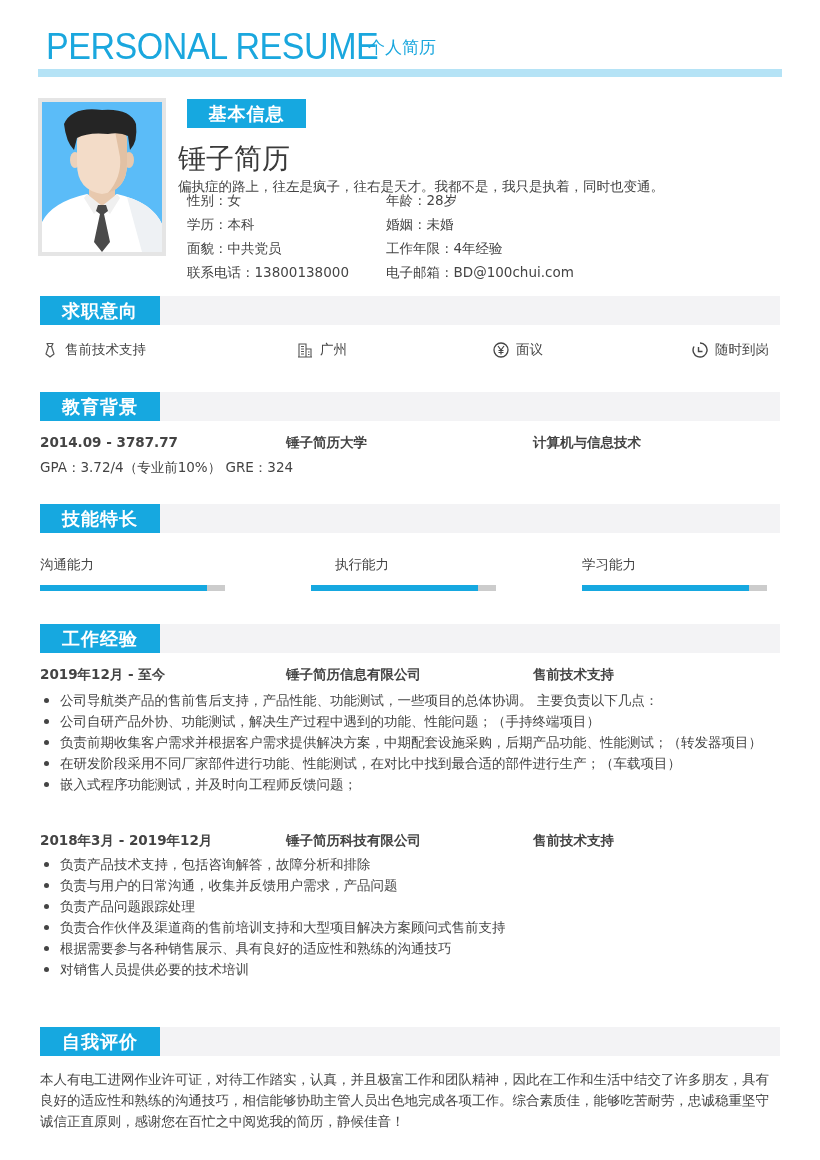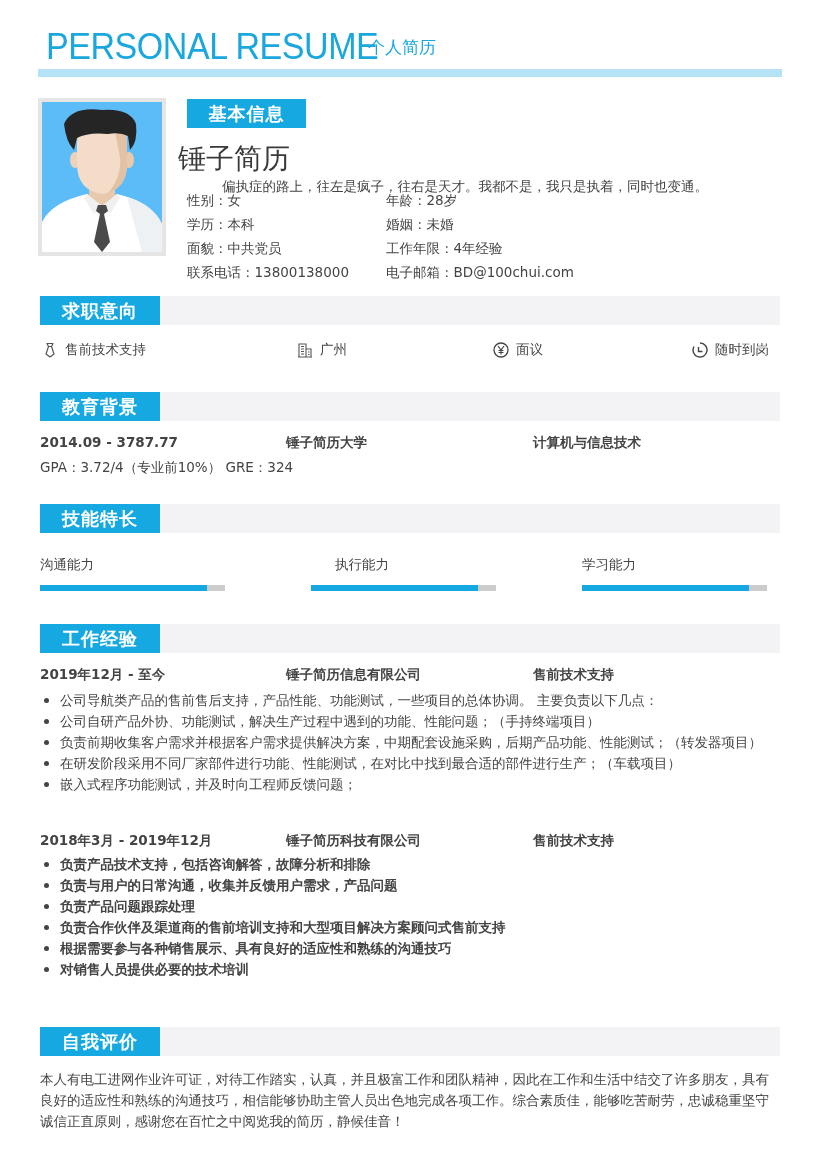--- a/index.html
+++ b/index.html
@@ -9,21 +9,21 @@
   .hdr { position: absolute; left: 46px; top: 26px; display: flex; align-items: center; }
   .hdr-en { font-family: "Liberation Sans", sans-serif; font-size: 37px; color: #1aa7de; letter-spacing: -0.5px; font-weight: 400; transform: scaleX(0.92); transform-origin: left; display:inline-block; width: 318px; white-space: nowrap; }
   .hdr-cn { font-size: 17px; color: #1aa7de; margin-left: 4px; }
   .hdr-rule { position: absolute; left: 38px; top: 69px; width: 744px; height: 8px; background: #b5e3f6; }
 
   .photo { position: absolute; left: 38px; top: 98px; width: 128px; height: 158px; background: #e5e5e5; padding: 4px; }
   .photo svg { display: block; width: 120px; height: 150px; }
 
   .basic-tag { position: absolute; left: 187px; top: 99px; width: 119px; height: 29px; background: #16a8e0; color: #fff; font-weight: bold; font-size: 18px; text-align: center; line-height: 29px; letter-spacing: 1px; }
   .name { position: absolute; left: 178px; top: 140px; font-size: 28px; color: #3a3a3a; }
-  .motto { position: absolute; left: 178px; top: 178px; font-size: 13.5px; color: #444; white-space: nowrap; margin-left: 44px; }
+  .motto { position: absolute; left: 178px; top: 178px; font-size: 13.5px; color: #444; white-space: nowrap; }
 
   .info { position: absolute; font-size: 13.5px; color: #444; white-space: nowrap; }
 
   .sec-bar { position: absolute; left: 40px; width: 740px; height: 29px; background: #f3f3f5; }
   .sec-tag { position: absolute; left: 0; top: 0; width: 120px; height: 29px; background: #16a8e0; color: #fff; font-weight: bold; font-size: 18px; text-align: center; line-height: 29px; letter-spacing: 1px; }
 
   .intent { position: absolute; top: 341px; display: flex; align-items: center; font-size: 13.5px; color: #444; white-space: nowrap; }
   .intent svg { width: 16px; height: 16px; margin-right: 7px; }
 
   .row3 { position: absolute; left: 40px; width: 740px; font-size: 13.5px; font-weight: bold; color: #444; white-space: nowrap; }
@@ -159,21 +159,21 @@
   <li style="padding-right:6px;">负责前期收集客户需求并根据客户需求提供解决方案，中期配套设施采购，后期产品功能、性能测试；（转发器项目）</li>
   <li>在研发阶段采用不同厂家部件进行功能、性能测试，在对比中找到最合适的部件进行生产；（车载项目）</li>
   <li>嵌入式程序功能测试，并及时向工程师反馈问题；</li>
 </ul>
 
 <div class="row3" style="top:832px;">
   <span style="left:0;">2018年3月 - 2019年12月</span>
   <span style="left:246px;">锤子简历科技有限公司</span>
   <span style="left:493px;">售前技术支持</span>
 </div>
-<ul class="bul" style="top:854px;font-weight:bold;">
+<ul class="bul" style="top:854px;">
   <li>负责产品技术支持，包括咨询解答，故障分析和排除</li>
   <li>负责与用户的日常沟通，收集并反馈用户需求，产品问题</li>
   <li>负责产品问题跟踪处理</li>
   <li>负责合作伙伴及渠道商的售前培训支持和大型项目解决方案顾问式售前支持</li>
   <li>根据需要参与各种销售展示、具有良好的适应性和熟练的沟通技巧</li>
   <li>对销售人员提供必要的技术培训</li>
 </ul>
 
 <div class="sec-bar" style="top:1027px;">
   <div class="sec-tag">自我评价</div>

